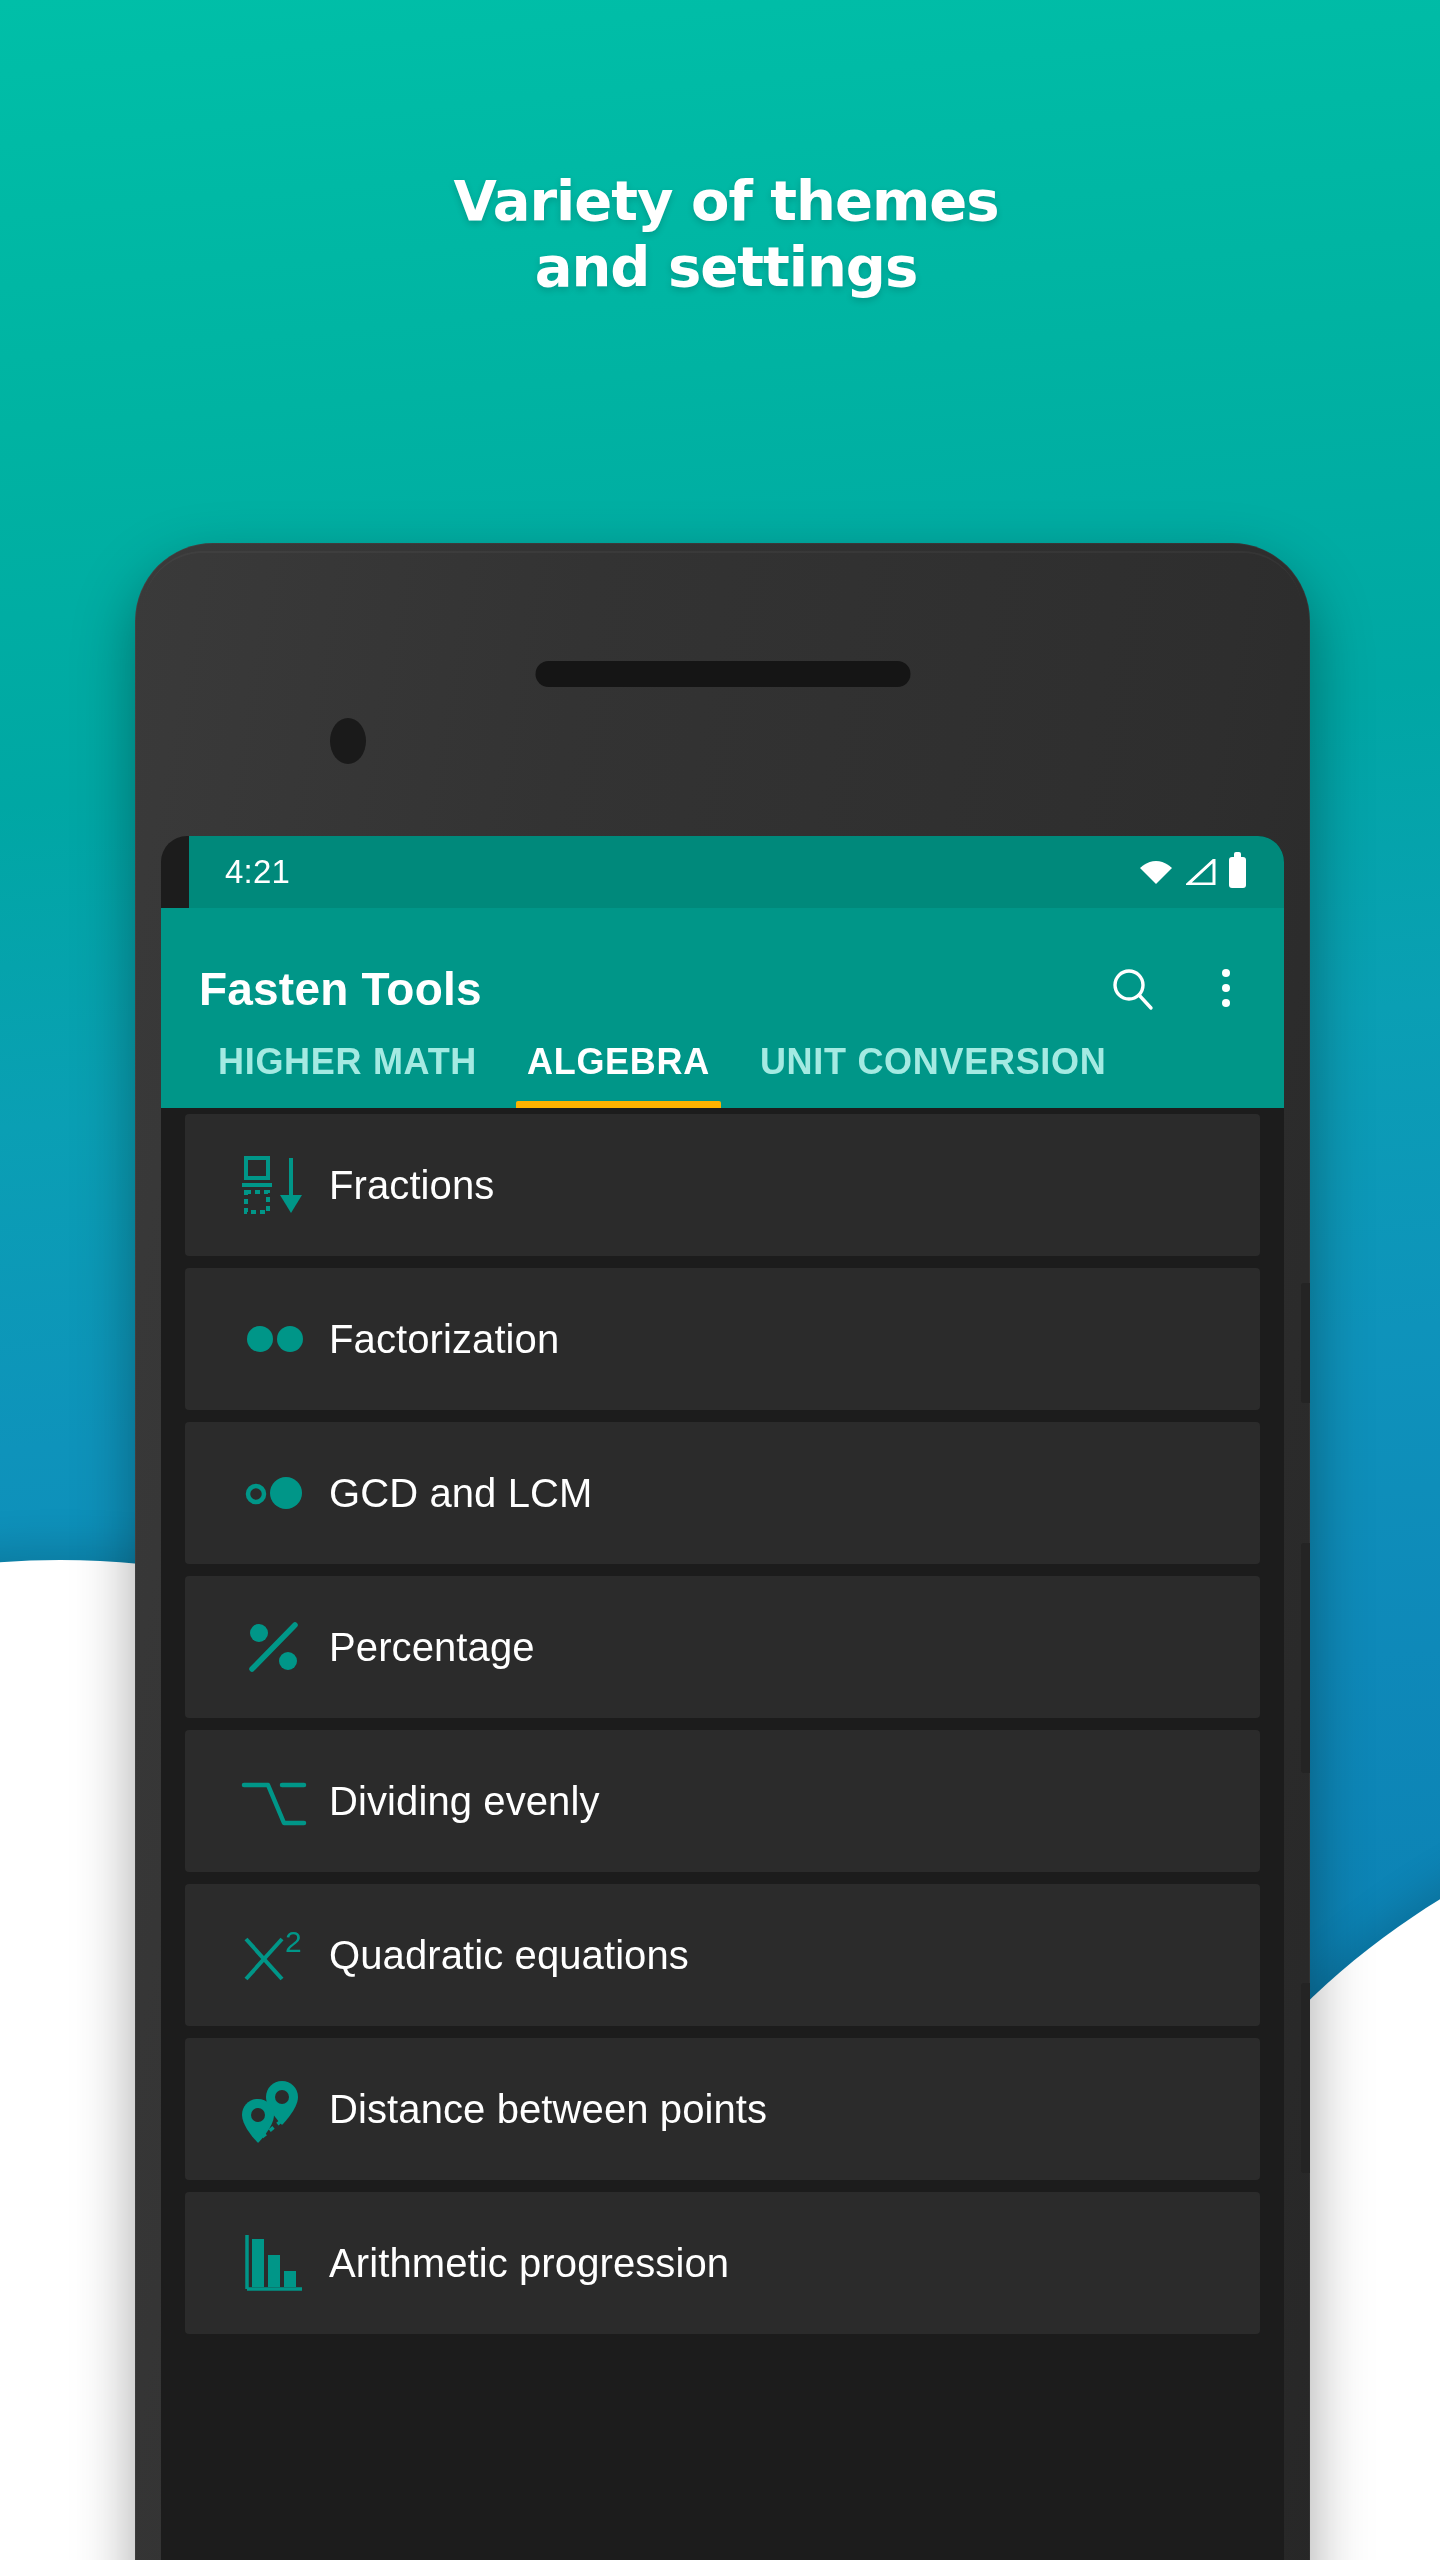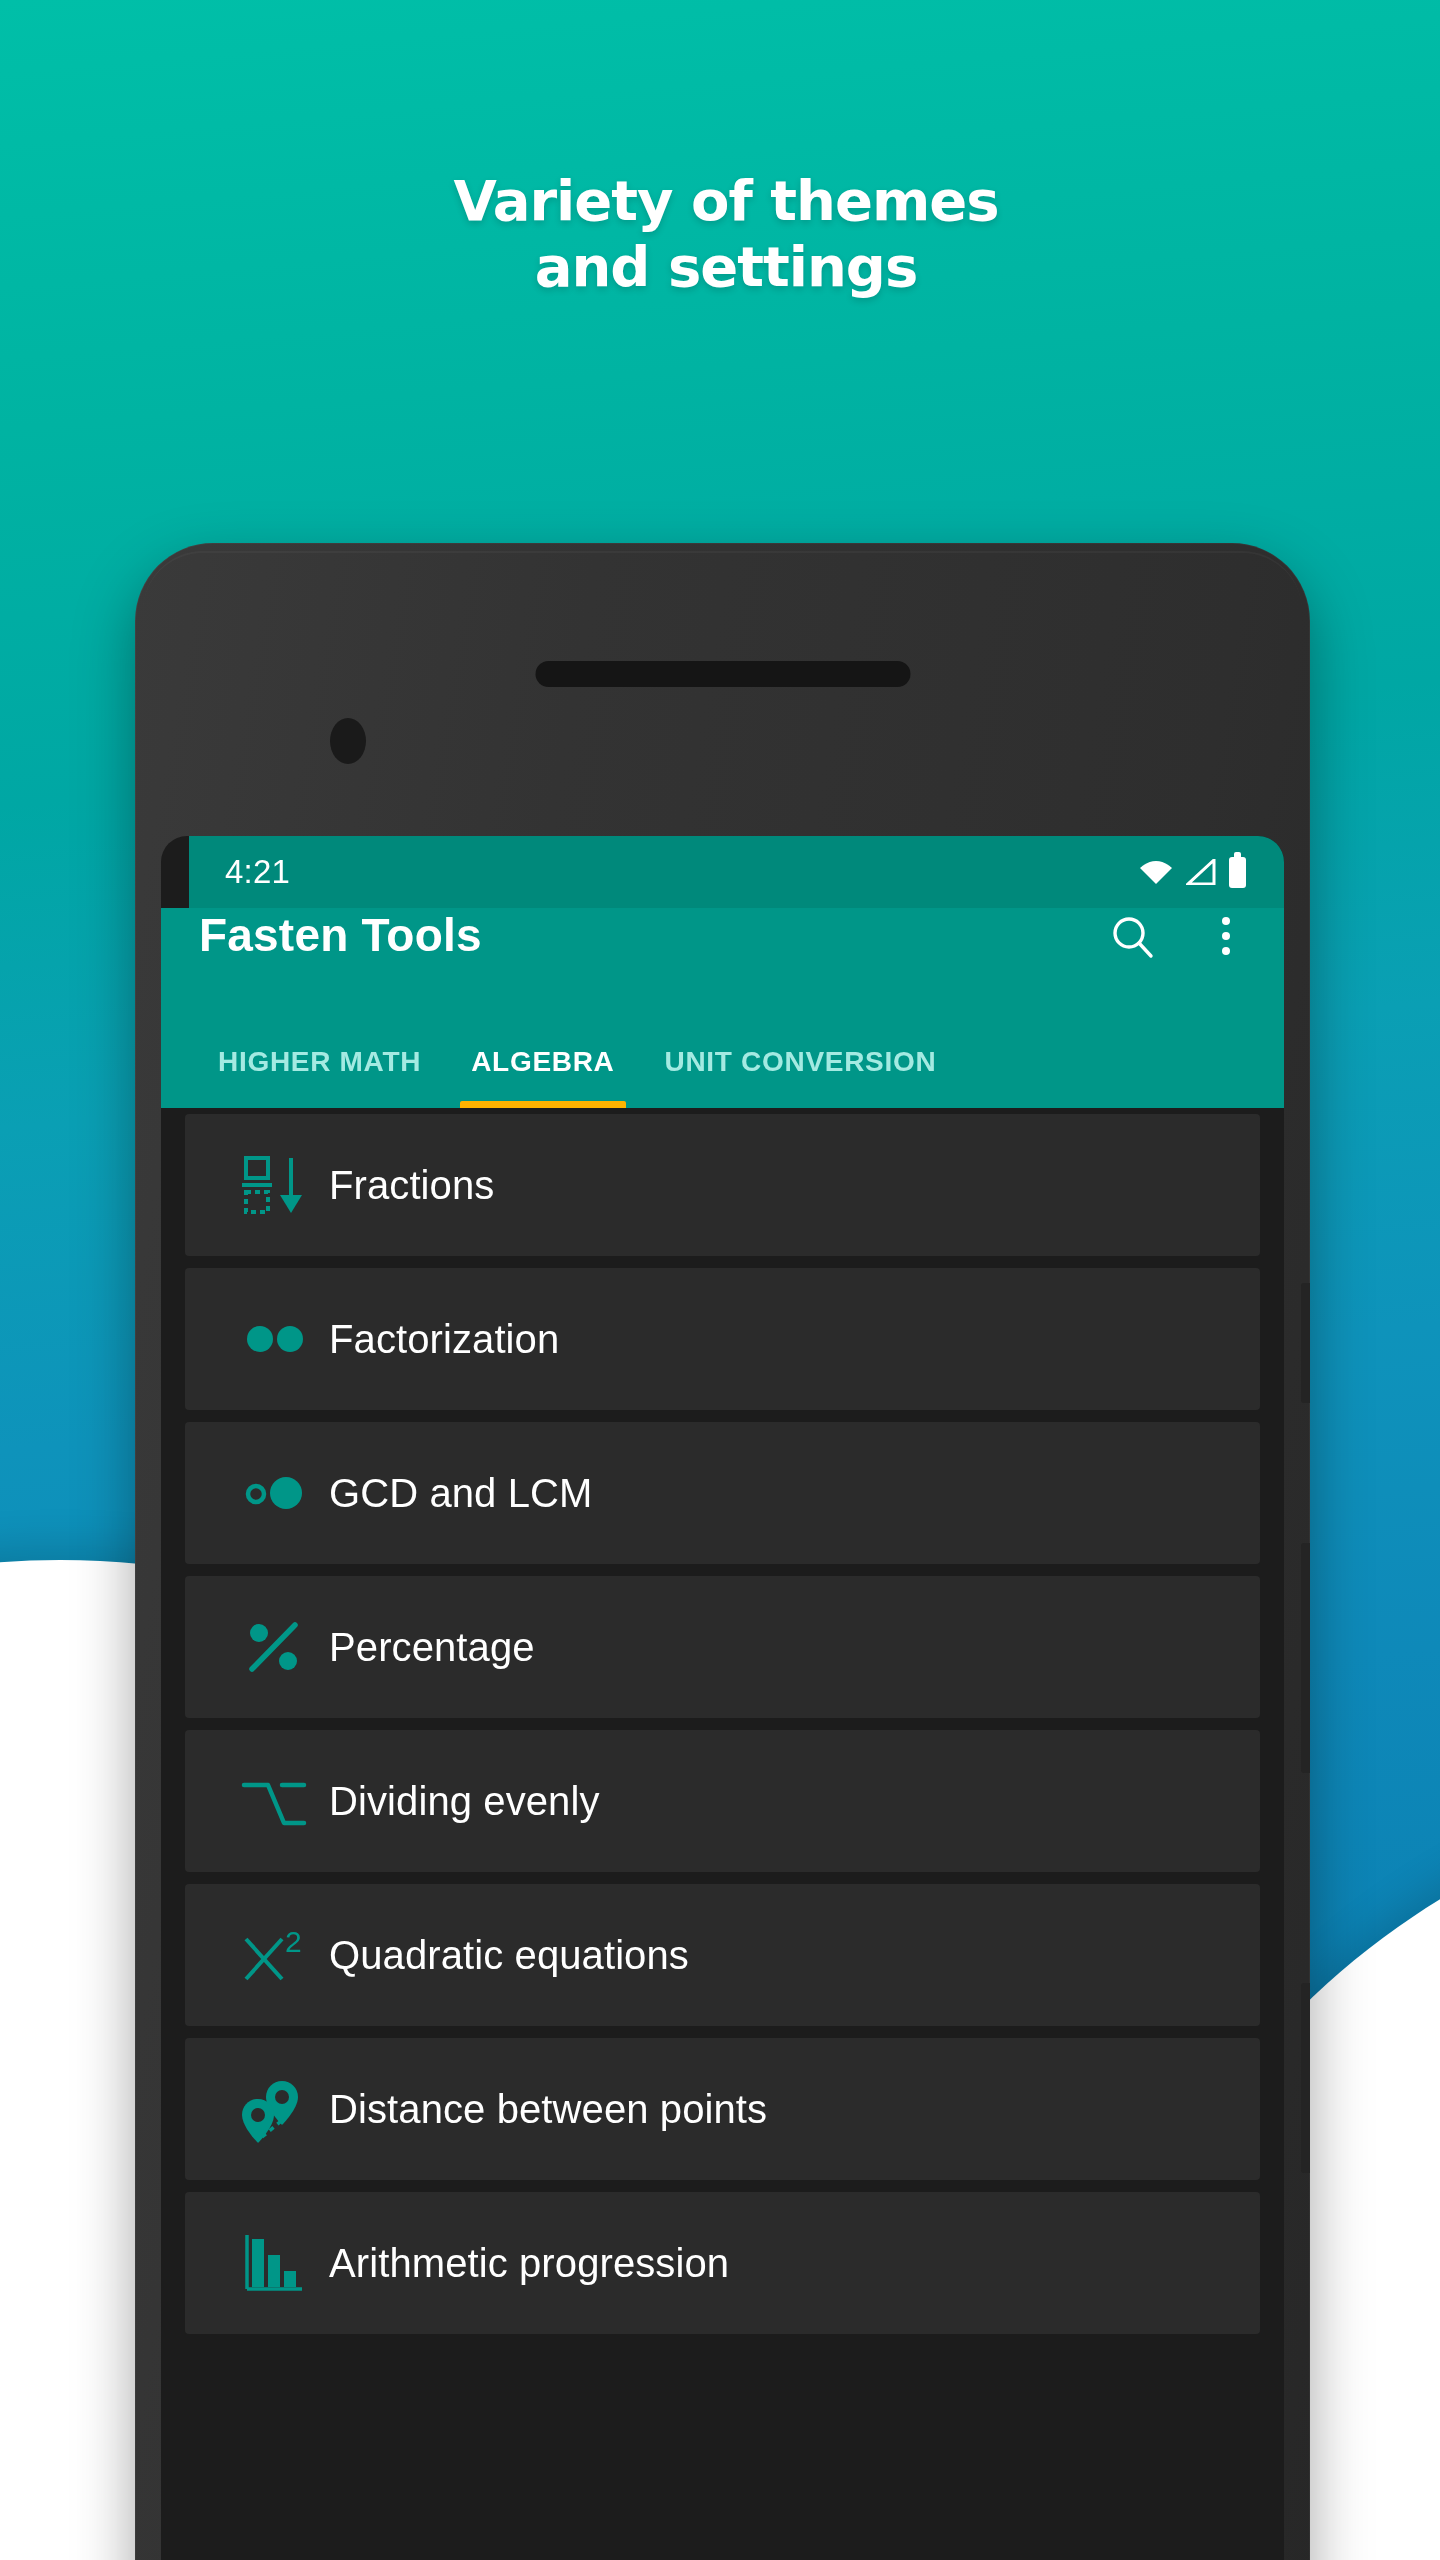--- a/index.html
+++ b/index.html
@@ -126,21 +126,21 @@
   .status-icons { margin-left: auto; display: flex; align-items: center; gap: 13px; }
   .ic-wifi  { width: 34px; height: 26px; }
   .ic-sig   { width: 30px; height: 26px; }
   .ic-batt  { width: 17px; height: 31px; background:#fff; border-radius:3px; position: relative; }
   .ic-batt::before{ content:""; position:absolute; left:5px; top:-5px; width:7px; height:5px; background:#fff; border-radius:2px 2px 0 0;}
 
   
   .appbar {
     height: 108px;
     background: #009688;
-    display: flex; align-items: flex-start;
+    display: flex; align-items: flex-end;
     padding: 0 30px 0 38px;
   }
   .app-title {
     color: #ffffff;
     font-size: 46px;
     font-weight: 700;
     letter-spacing: .2px;
   }
   .appbar-actions { margin-left: auto; display: flex; align-items: center; gap: 38px; }
   .icon-btn { width: 56px; height: 56px; display:flex; align-items:center; justify-content:center; cursor:pointer; }
@@ -156,21 +156,21 @@
     position: relative;
     overflow: hidden;
     white-space: nowrap;
   }
   .tab {
     display: inline-flex;
     align-items: center;
     height: 92px;
     padding: 0 25px;
     color: rgba(178,241,233,.92);
-    font-size: 28px;
+    font-size: 36px;
     font-weight: 700;
     letter-spacing: .7px;
     cursor: pointer;
     position: relative;
     flex: 0 0 auto;
   }
   .tab.active { color: #ffffff; }
   .tab.active::after {
     content:"";
     position: absolute; left: 14px; right: 14px; bottom: 0;

